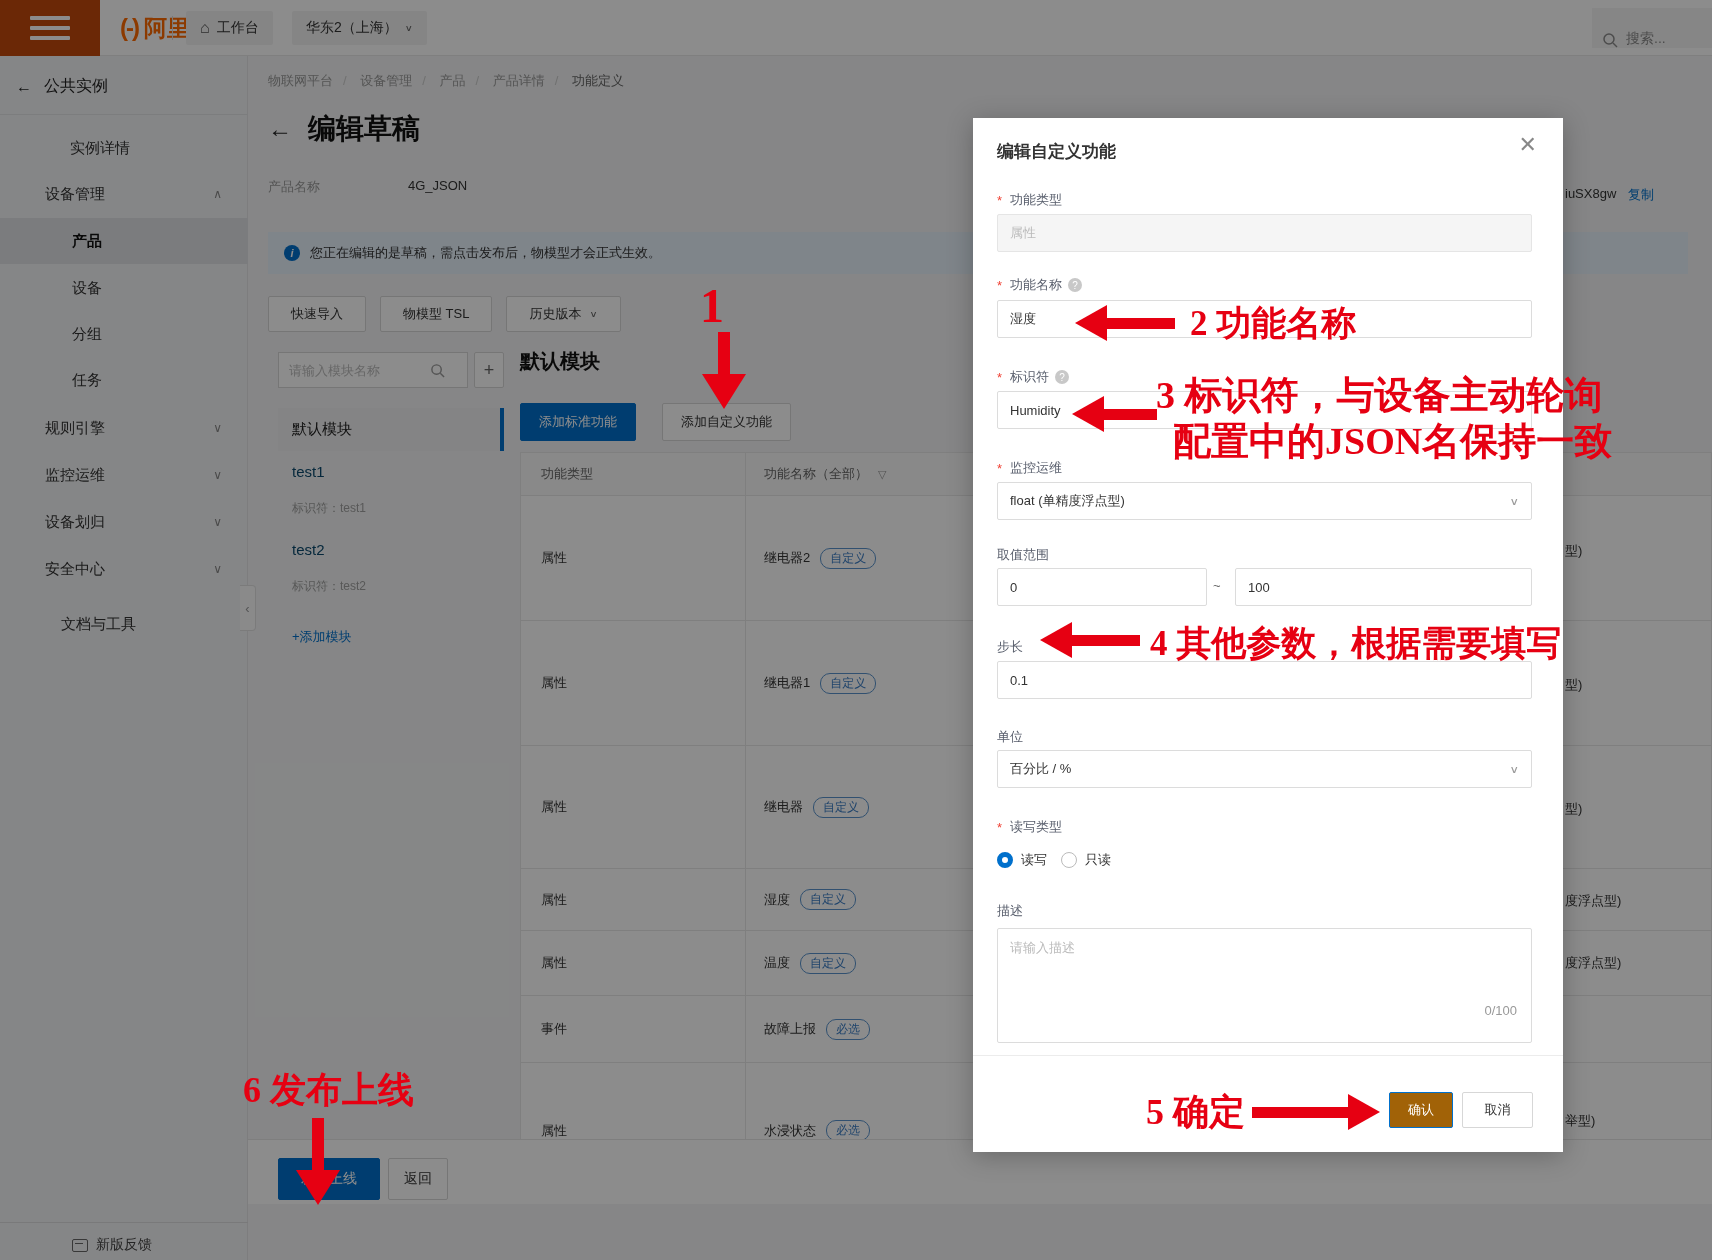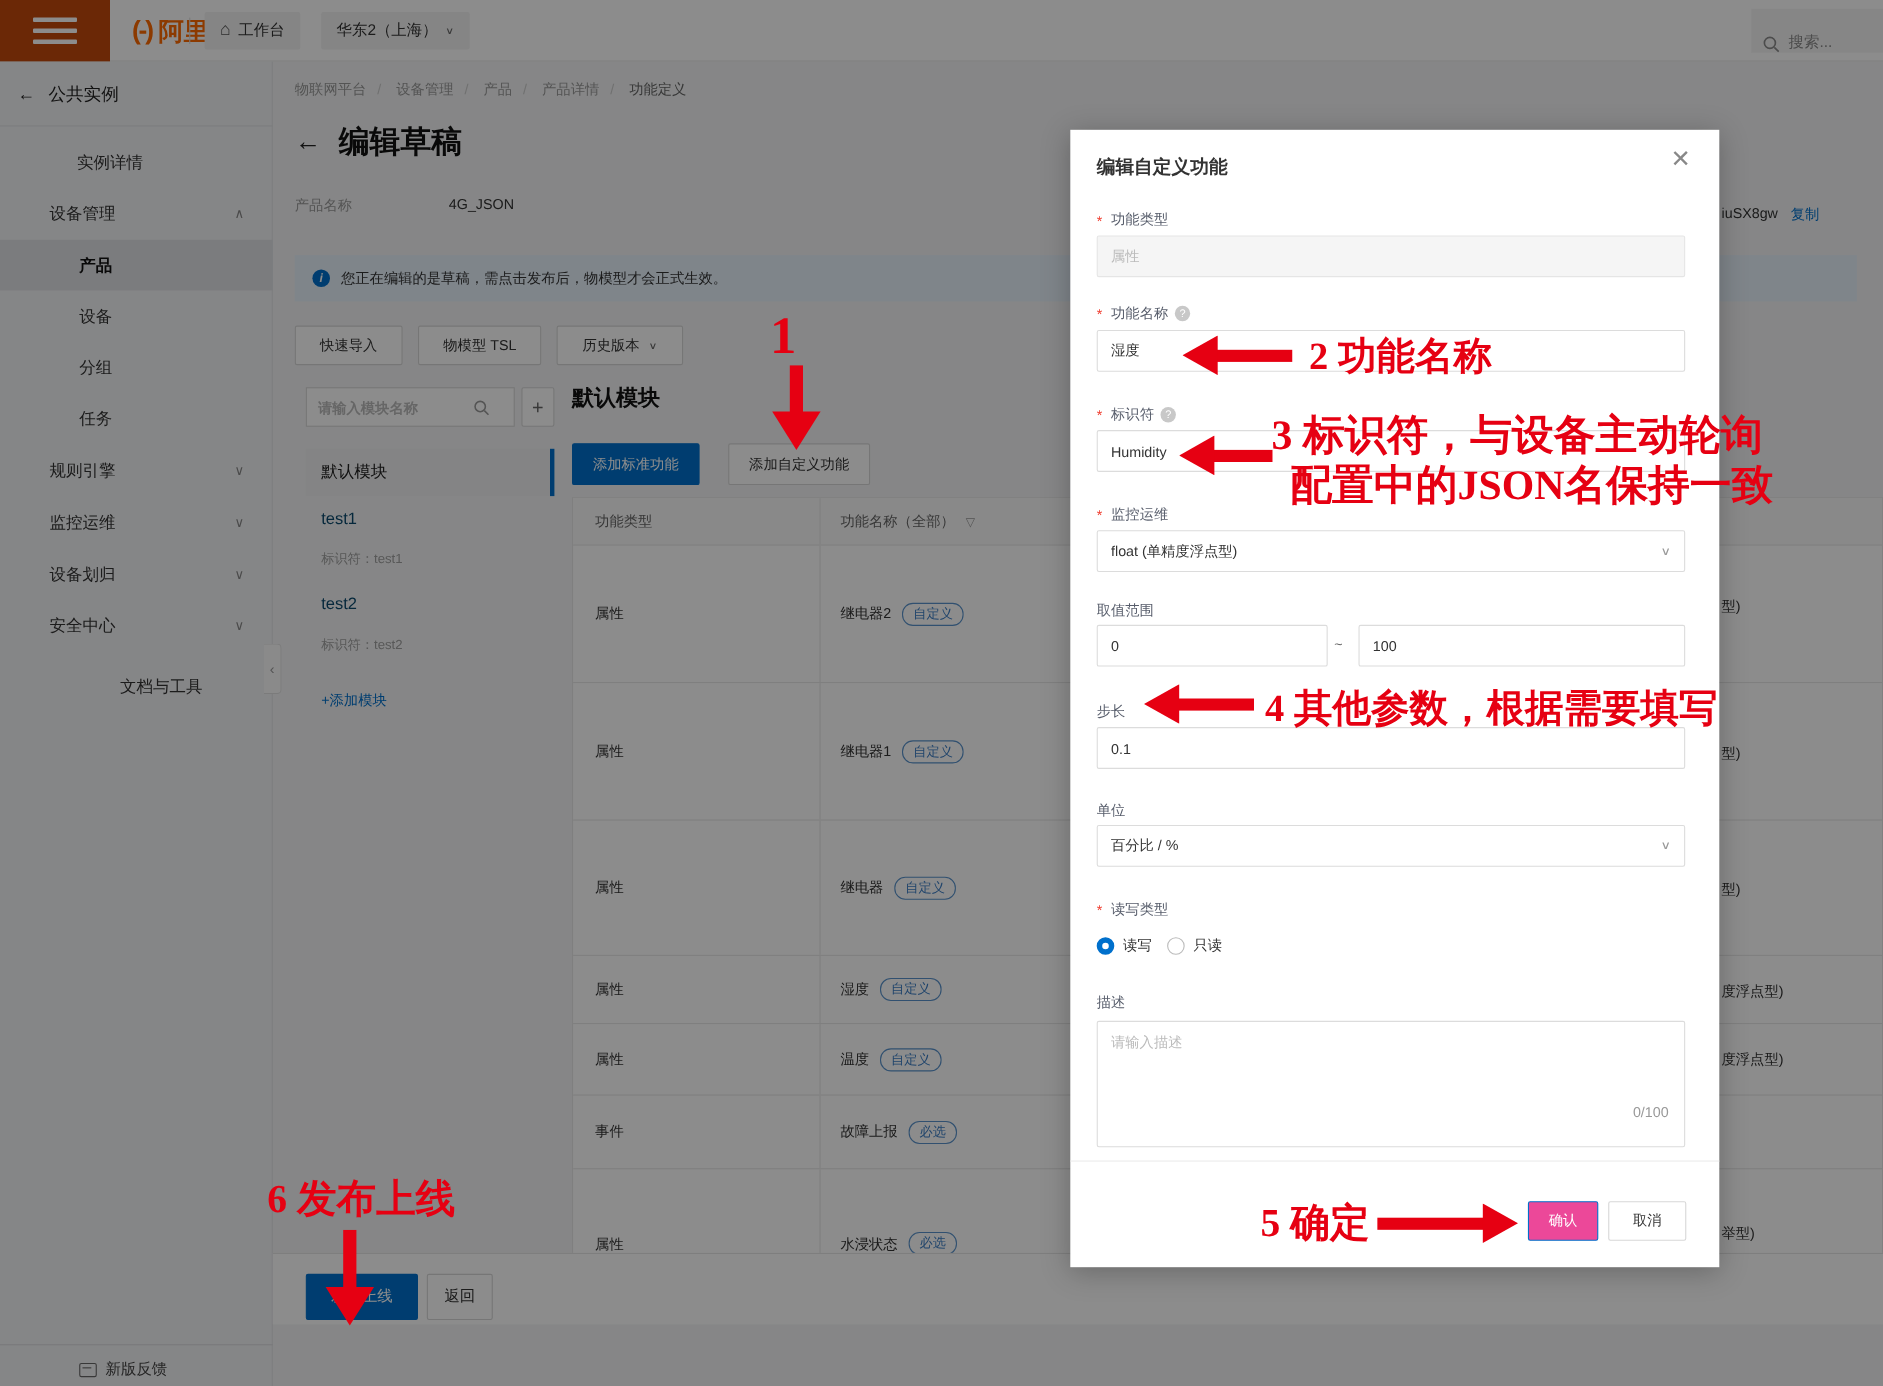--- a/index.html
+++ b/index.html
@@ -62,21 +62,21 @@
     display:flex; align-items:center; justify-content:center; font-style:italic; font-weight:bold; flex:0 0 16px; }
 
   .btn { display:inline-flex; align-items:center; justify-content:center; border:1px solid #d7d7d7; background:#fff;
     color:#333; font-size:13px; cursor:pointer; border-radius:2px; gap:8px; }
   #toolbar { left:20px; top:240px; display:flex; gap:14px; }
   #toolbar .btn { height:36px; padding:0 22px; }
 
   
   #module-search { left:30px; top:296px; width:190px; height:36px; border:1px solid #d7d7d7; background:#fff;
     display:flex; align-items:center; padding:0 10px; gap:6px; }
-  #module-search input { border:none; outline:none; width:135px; font-size:13px; color:#6d28d9; background:transparent;font-weight:bold; }
+  #module-search input { border:none; outline:none; width:135px; font-size:13px; color:#6d28d9; background:transparent; }
   #module-search input::placeholder { color:#bbb; }
   #module-add { left:226px; top:296px; width:30px; height:36px; font-size:18px; color:#666; }
   #module-list { left:30px; top:352px; width:226px; }
   .mod-item { position:relative; padding:12px 0 12px 14px; cursor:pointer; }
   .mod-item .mname { font-size:15px; color:#0c4a6e; }
   .mod-item.selected { background:#f1f1f2; border-right:4px solid #0070cc; }
   .mod-item.selected .mname { color:#222; }
   .mod-item .msub { font-size:12px; color:#a0a0a0; margin-top:20px; }
   #add-module { left:44px; top:572px; font-size:13px; color:#0070cc; cursor:pointer; }
 
@@ -122,21 +122,21 @@
   .radio-row { position:absolute; left:24px; display:flex; align-items:center; gap:14px; font-size:13px; color:#333; }
   .radio { width:16px; height:16px; border-radius:50%; cursor:pointer; }
   .radio.on { border:5px solid #0070cc; background:#fff; }
   .radio.off { border:1px solid #bbb; background:#fff; }
   .radio-lbl { margin-left:-6px; cursor:pointer; }
   #m-desc { position:absolute; left:24px; top:810px; width:535px; height:115px; border:1px solid #dcdcdc;
     border-radius:2px; font-size:13px; color:#333; padding:10px 12px; resize:none; outline:none; font-family:inherit; }
   #m-desc::placeholder { color:#bbb; }
   #m-counter { position:absolute; left:24px; top:885px; width:520px; text-align:right; font-size:13px; color:#999; }
   #m-footer-line { position:absolute; left:0; top:937px; width:590px; height:1px; background:#ececec; }
-  #m-confirm { position:absolute; right:110px; top:974px; width:64px; height:36px; background:#ec4899; color:#fff;
+  #m-confirm { position:absolute; right:110px; top:974px; width:64px; height:36px; background:#a16207; color:#fff;
     border-color:#0070cc; font-size:13px; }
   #m-cancel { position:absolute; right:30px; top:974px; width:71px; height:36px; font-size:13px; }
 
   
   .anno { position:absolute; z-index:200; color:#e60012; font-family:"Liberation Serif","DejaVu Serif",serif;
     font-weight:bold; white-space:nowrap; }
   .anno svg { display:block; }
   #anno1-num { left:700px; top:278px; font-size:48px; }
   #anno2-text { left:1190px; top:300px; font-size:35px; }
   #anno3-l1 { left:1156px; top:370px; font-size:38px; }
@@ -213,21 +213,21 @@
         <span class="sbchev">∨</span>
       </div>
     <div class="sb-item" style="top:446px; padding-left:45px;">
         <span>设备划归</span>
         <span class="sbchev">∨</span>
       </div>
     <div class="sb-item" style="top:493px; padding-left:45px;">
         <span>安全中心</span>
         <span class="sbchev">∨</span>
       </div>
-    <div class="sb-item" style="top:548px; padding-left:45px;justify-content:center;">
+    <div class="sb-item" style="top:548px; padding-left:61px;">
         <span>文档与工具</span>
       </div>
 
     <div id="sb-footer-line"></div>
     <div id="feedback">
       <span class="fb-icon"></span>
       <span>新版反馈</span>
     </div>
   </div>
   <div id="collapse-handle" class="abs">‹</div>

